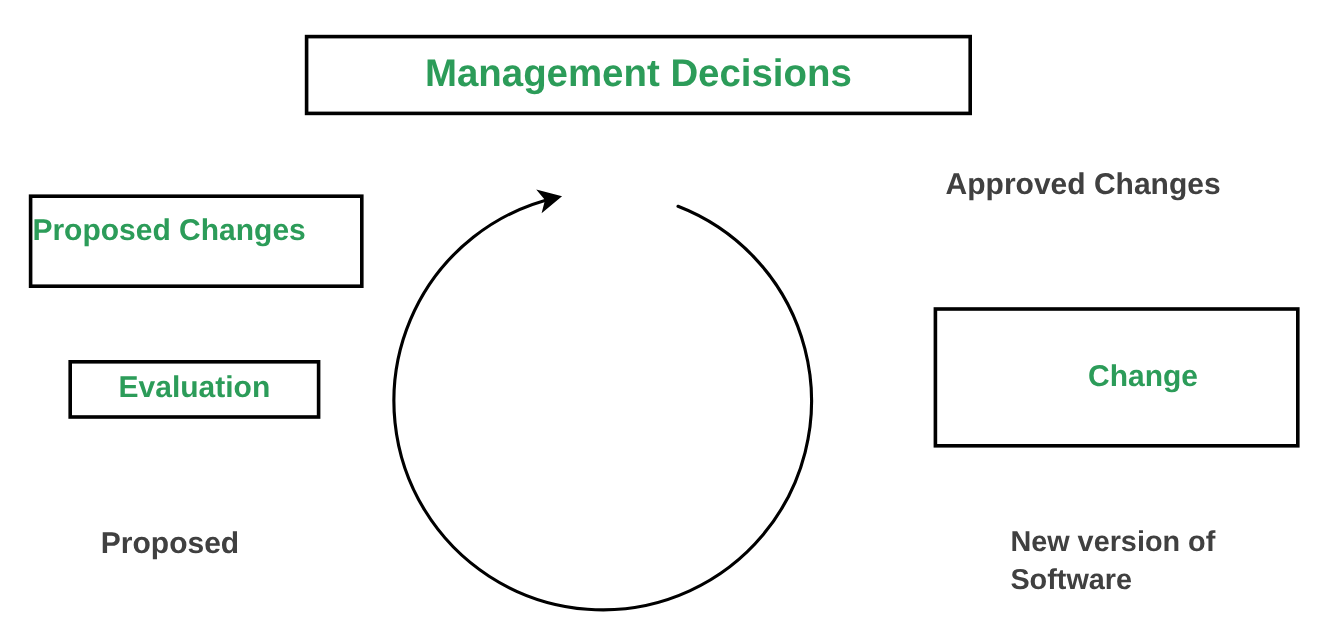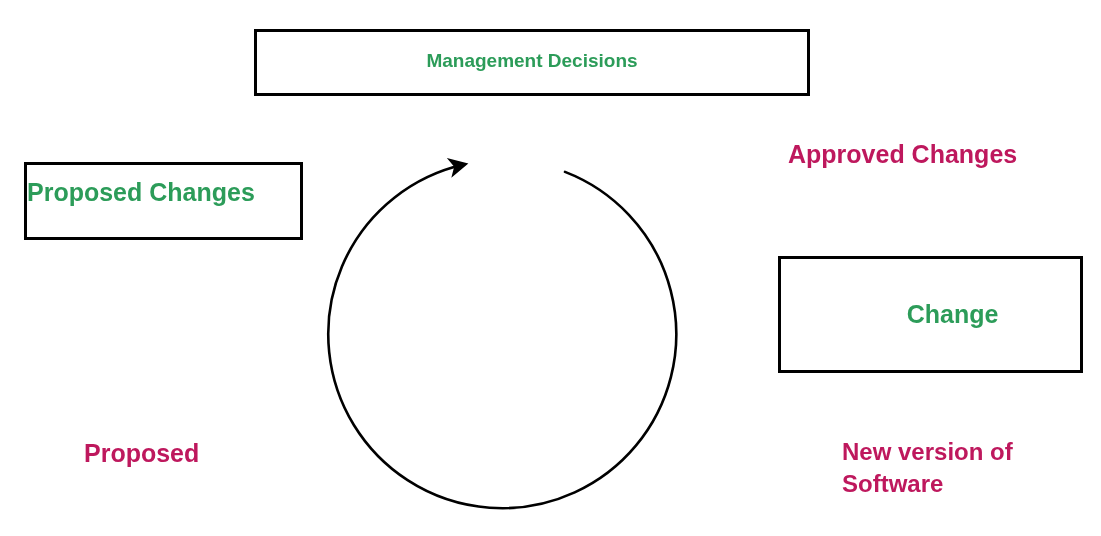--- a/index.html
+++ b/index.html
@@ -23,31 +23,31 @@
     box-sizing: border-box;
     border: 3px solid #000000;
     background: #ffffff;
     color: #2c9c59;
     font-weight: 700;
     line-height: 1.18;
     white-space: pre-line;
   }
   .plain-label {
     position: absolute;
-    color: #be185d;
+    color: #404040;
     font-weight: 700;
     line-height: 1.35;
     white-space: pre-line;
     background: transparent;
   }
   
   #box-management-decisions {
     left: 254px;  top: 29px;
     width: 556px; height: 67px;
-    font-size: 19px;
+    font-size: 32px;
     display: flex;
     align-items: center;
     justify-content: center;
     padding-bottom: 2px;
   }
   #box-proposed-changes {
     left: 24px;   top: 162px;
     width: 279px; height: 78px;
     font-size: 25px;
     display: flex;
@@ -119,20 +119,23 @@
   </svg>
 
   <div class="node-box" id="box-management-decisions">
     <span>Management Decisions</span>
   </div>
 
   <div class="node-box" id="box-proposed-changes">
     <span>Proposed Changes</span>
   </div>
 
+  <div class="node-box" id="box-evaluation">
+    <span>Evaluation</span>
+  </div>
 
   <div class="node-box" id="box-change-implementation">
     <span class="ci-line1">Change</span>
   </div>
 
   <div class="plain-label" id="label-approved-changes">Approved Changes</div>
 
   <div class="plain-label" id="label-results">Proposed</div>
 
   <div class="plain-label" id="label-new-version">New version of

